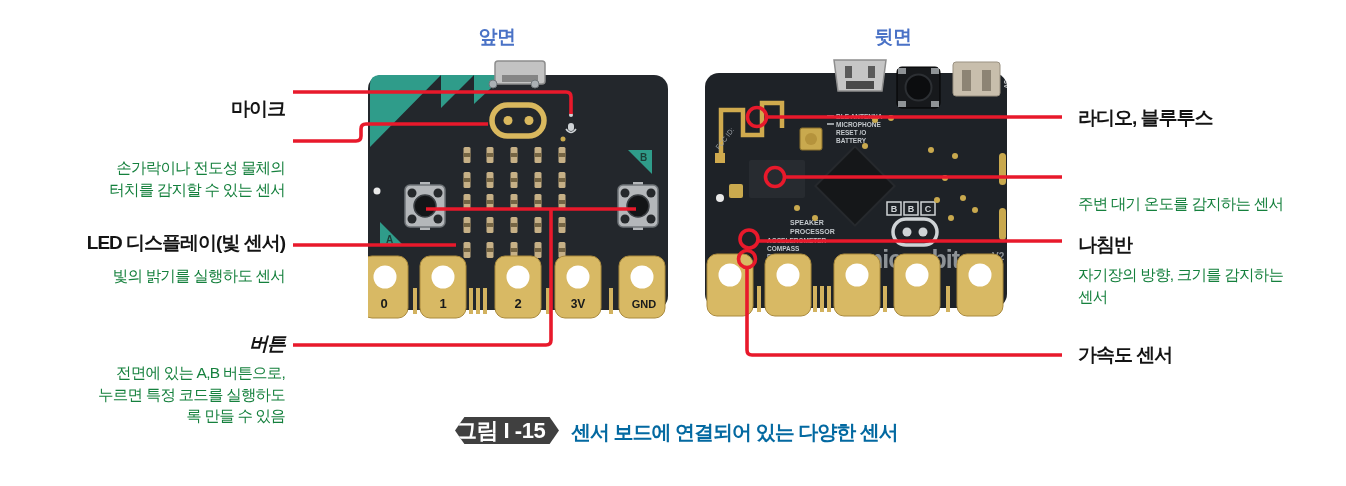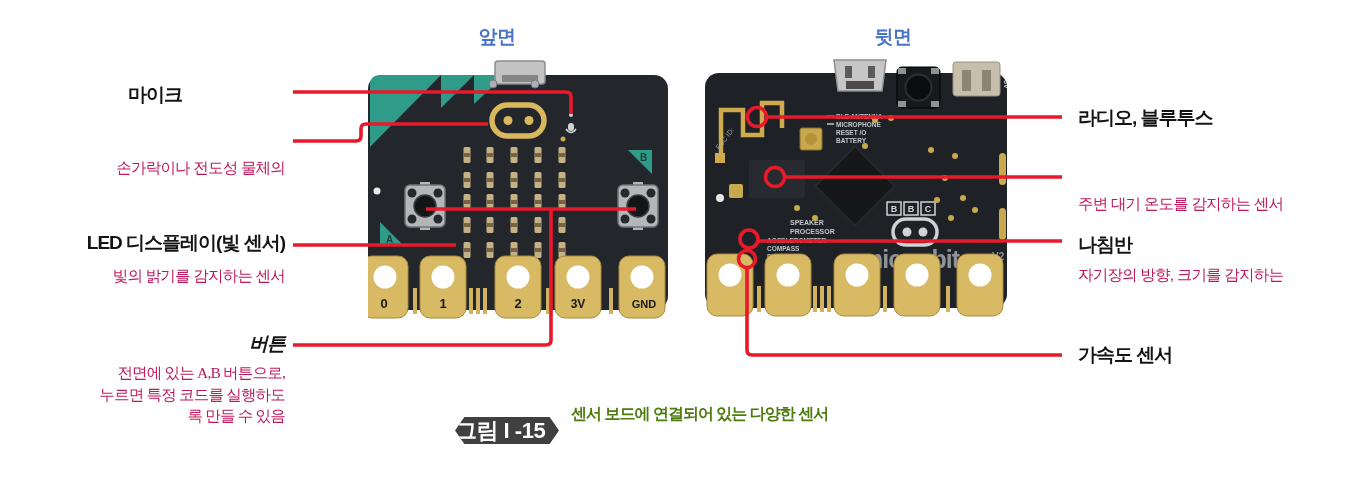--- a/index.html
+++ b/index.html
@@ -8,72 +8,73 @@
     font-family:"Liberation Sans","DejaVu Sans",sans-serif;
   }
   .side-heading{
     position:absolute;width:90px;text-align:center;top:24px;
     font-size:19px;font-weight:bold;color:#4a72c6;letter-spacing:-0.5px;
   }
   #front-heading{left:452px;}
   #back-heading{left:848px;}
   .ann{position:absolute;}
   .ann .title{font-size:19px;font-weight:bold;color:#141414;letter-spacing:-1px;line-height:22px;}
-  .ann .dline{font-size:15.5px;color:#be185d;letter-spacing:-0.8px;line-height:21.5px;}
+  .ann .dline{font-size:15.5px;color:#15803d;letter-spacing:-0.8px;line-height:21.5px;}
   .ann-left{right:1061px;text-align:right;width:260px;}
   .ann-right{left:1078px;text-align:left;width:250px;}
-  #ann-mic{top:84px;text-align:center;}
+  #ann-mic{top:98px;}
   #ann-touch{top:130px;}
   #ann-touch-desc{top:157px;}
   #ann-led{top:232px;}
   #ann-led-desc{top:265px;}
   #ann-button{top:333px;font-style:italic;}
-  #ann-button-desc{top:362px;font-family:Liberation Serif, serif;}
+  #ann-button-desc{top:362px;}
   #ann-radio{top:107px;}
   #ann-temp{top:166px;}
   #ann-temp-desc{top:193px;}
   #ann-compass{top:234px;}
   #ann-compass-desc{top:264px;}
   #ann-accel{top:344px;}
   #ann-accel-desc{top:371px;}
   .board{position:absolute;z-index:10;}
   #front-board{left:368px;top:60px;}
   #back-board{left:705px;top:58px;}
   #callout-overlay{position:absolute;left:0;top:0;z-index:30;pointer-events:none;}
   #caption{position:absolute;left:0;top:0;width:100%;z-index:20;}
   #caption-badge{
     position:absolute;left:455px;top:417px;width:104px;height:27px;
     background:#404040;color:#ffffff;font-size:22px;font-weight:bold;
     line-height:27px;letter-spacing:-0.5px;
     clip-path:polygon(0 50%,9% 0,91% 0,100% 50%,91% 100%,9% 100%);
   }
   #caption-text{
-    position:absolute;left:571px;top:404px;
-    font-size:16px;font-weight:bold;color:#4d7c0f;letter-spacing:-1px;
+    position:absolute;left:571px;top:419px;
+    font-size:20px;font-weight:bold;color:#0369a1;letter-spacing:-1px;
   }
 </style>
 </head>
 <body>
 
 <div id="canvas">
 
   <div class="side-heading" id="front-heading">앞면</div>
   <div class="side-heading" id="back-heading">뒷면</div>
 
   <div class="ann ann-left" id="ann-mic">
     <div class="title">마이크</div>
   </div>
   <div class="ann ann-left" id="ann-touch-desc">
     <div class="dline">손가락이나 전도성 물체의</div>
+    <div class="dline">터치를 감지할 수 있는 센서</div>
   </div>
   <div class="ann ann-left" id="ann-led">
     <div class="title">LED 디스플레이(빛 센서)</div>
   </div>
   <div class="ann ann-left" id="ann-led-desc">
-    <div class="dline">빛의 밝기를 감지하는 센서</div>
+    <div class="dline">빛의 밝기를 실행하도 센서</div>
   </div>
   <div class="ann ann-left" id="ann-button">
     <div class="title">버튼</div>
   </div>
   <div class="ann ann-left" id="ann-button-desc">
     <div class="dline">전면에 있는 A,B 버튼으로,</div>
     <div class="dline">누르면 특정 코드를 실행하도</div>
     <div class="dline">록 만들 수 있음</div>
   </div>
 
@@ -81,20 +82,21 @@
     <div class="title">라디오, 블루투스</div>
   </div>
   <div class="ann ann-right" id="ann-temp-desc">
     <div class="dline">주변 대기 온도를 감지하는 센서</div>
   </div>
   <div class="ann ann-right" id="ann-compass">
     <div class="title">나침반</div>
   </div>
   <div class="ann ann-right" id="ann-compass-desc">
     <div class="dline">자기장의 방향, 크기를 감지하는</div>
+    <div class="dline">센서</div>
   </div>
   <div class="ann ann-right" id="ann-accel">
     <div class="title">가속도 센서</div>
   </div>
 
   <svg class="board" id="front-board" width="300" height="262" viewBox="0 0 300 262">
     <rect x="0" y="15" width="300" height="235" rx="14" fill="#23272c"></rect>
     <g>
       <path d="M3 15 L73 15 L2 87 L2 25 Q2 15 12 15 Z" fill="#2f9c8a"></path>
       <path d="M73 15 L106 15 L73 48 Z" fill="#2f9c8a"></path>

